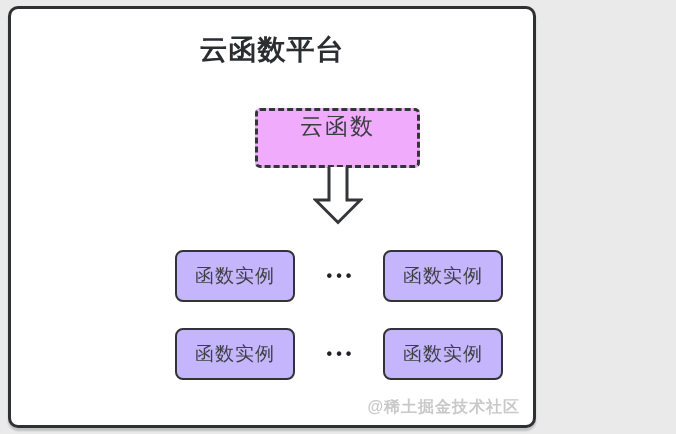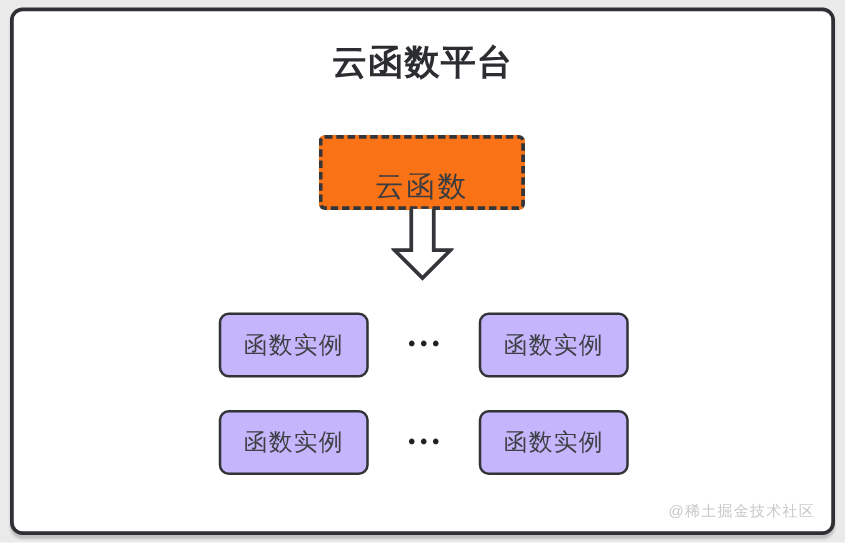--- a/index.html
+++ b/index.html
@@ -11,21 +11,21 @@
     height: 434px;
     background: #eaeaea;
     font-family: "Liberation Sans", "DejaVu Sans", sans-serif;
     position: relative;
     overflow: hidden;
   }
   .frame {
     position: absolute;
     left: 8px;
     top: 6px;
-    width: 660px;
+    width: 528px;
     height: 422px;
     box-sizing: border-box;
     background: #ffffff;
     border: 3px solid #2e3033;
     border-radius: 10px;
     box-shadow: 0 3px 2px rgba(0,0,0,0.18);
   }
   .title {
     position: absolute;
     left: 0;
@@ -39,23 +39,23 @@
   }
   .cloud-box {
     position: absolute;
     left: 244px;
     top: 99px;
     width: 165px;
     height: 60px;
     box-sizing: border-box;
     border: 3px dashed #333539;
     border-radius: 5px;
-    background: #f97316;
+    background: #f0abfc;
     display: flex;
-    align-items: flex-end;
+    align-items: flex-start;
     justify-content: center;
   }
   .cloud-box span {
     font-size: 23px;
     color: #3a3c40;
     letter-spacing: 2px;
   }
   .arrow {
     position: absolute;
     left: 302px;
@@ -95,23 +95,24 @@
     font-size: 16px;
     font-weight: bold;
     letter-spacing: 4px;
     text-indent: 4px;
     color: #1f2124;
   }
   .watermark {
     position: absolute;
     right: 13px;
     bottom: 7px;
-    font-size: 12px;
+    font-size: 16px;
     color: #c9c9c9;
     letter-spacing: 1px;
+    font-weight: bold;
   }
 </style>
 </head>
 <body>
 
 <div class="frame">
 
   <div class="title">云函数平台</div>
 
   <div class="cloud-box">

